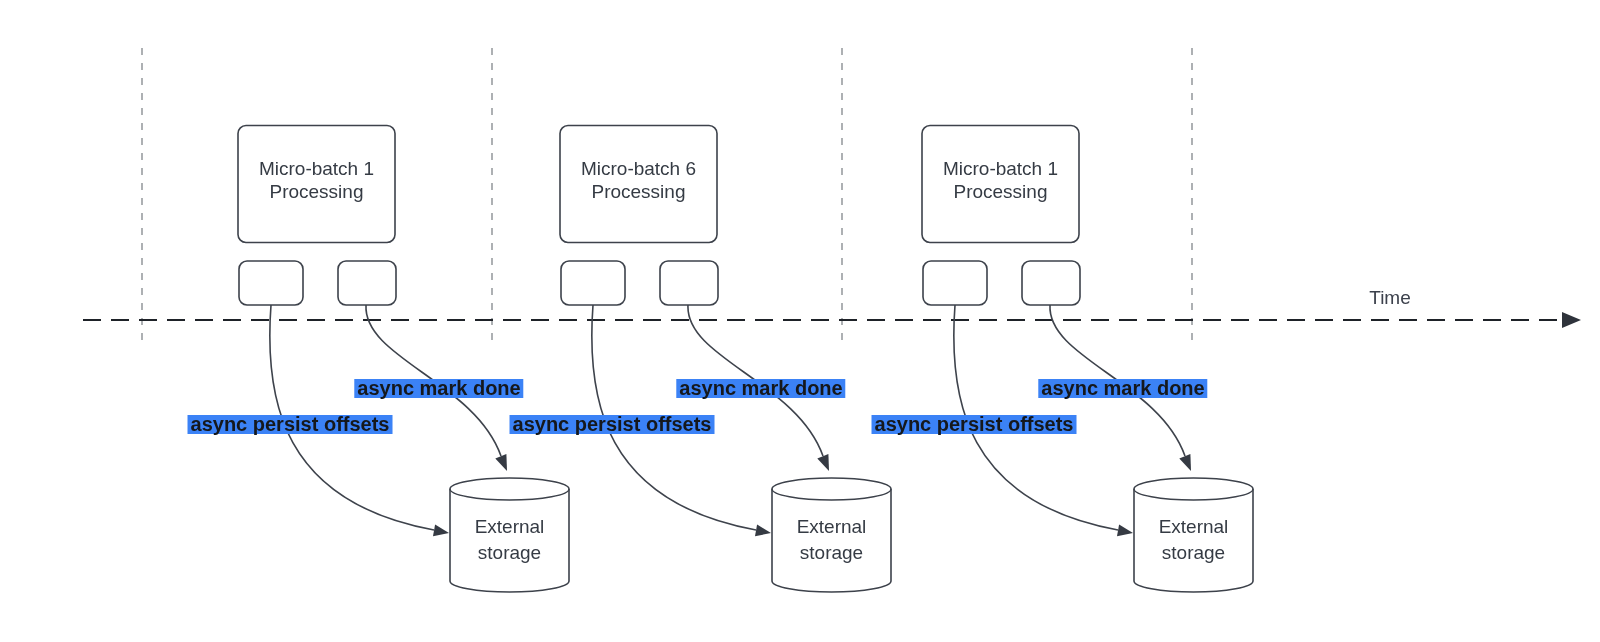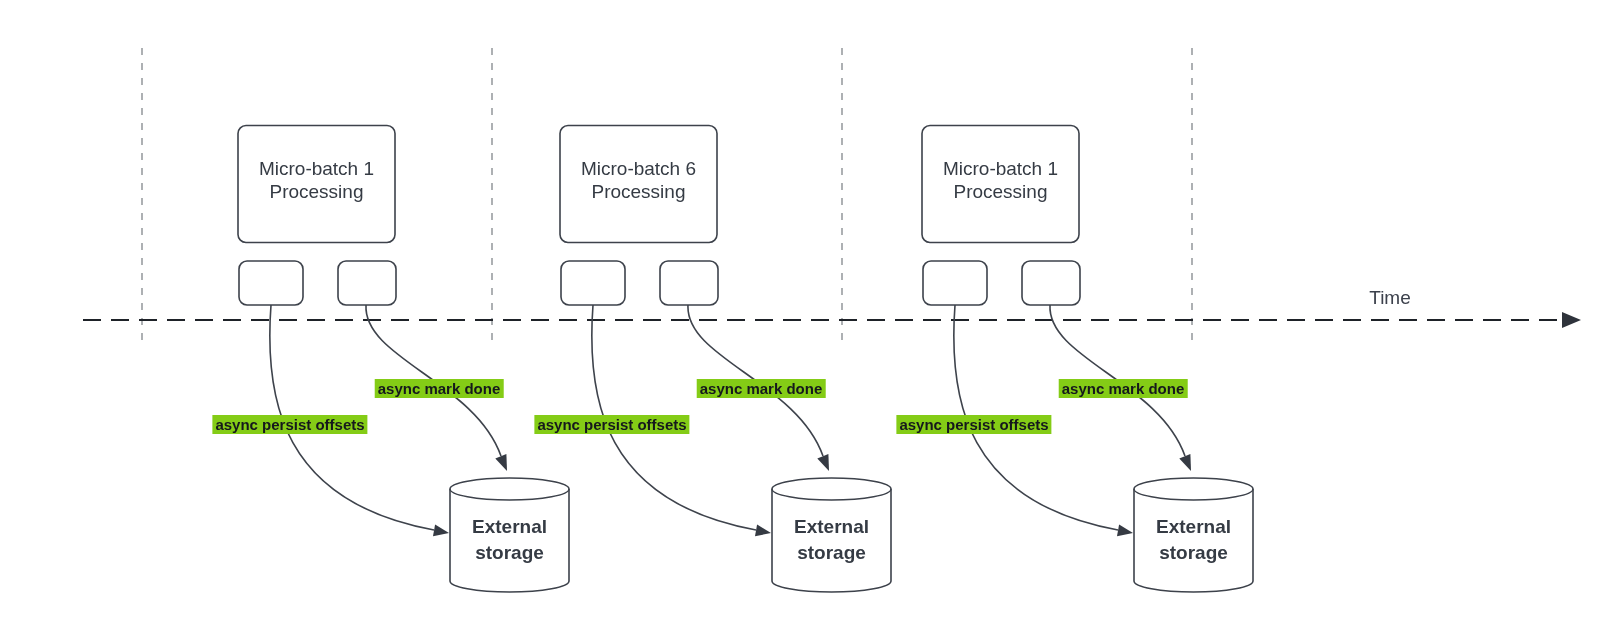--- a/index.html
+++ b/index.html
@@ -28,31 +28,31 @@
     text-align: center; white-space: pre-line;
     width: 157px; height: 117px; top: 125px;
     font-size: 19px; line-height: 23px;
   }
   .box-label > span { transform: translateY(-4px); }
 
   .storage-label {
     display: flex; align-items: center; justify-content: center;
     text-align: center; white-space: pre-line;
     width: 119px; height: 90px; top: 490px;
-    font-size: 19px; line-height: 26px; font-weight: bold;
+    font-size: 19px; line-height: 26px;
   }
   .storage-label > span { transform: translateY(5px); }
 
   .edge-label {
     position: absolute;
     transform: translateX(-50%);
     white-space: nowrap;
-    font-size: 15px; line-height: 19px; font-weight: 700;
+    font-size: 20px; line-height: 19px; font-weight: 700;
     color: #15181c;
-    background: #84cc16;
+    background: #3b82f6;
     padding: 0 3px;
   }
 
   .time-label {
     position: absolute; left: 1340px; top: 260px; width: 100px;
     text-align: center; font-size: 19px; color: #3c414c; margin-top: 27px;
   }
 </style>
 </head>
 <body>

